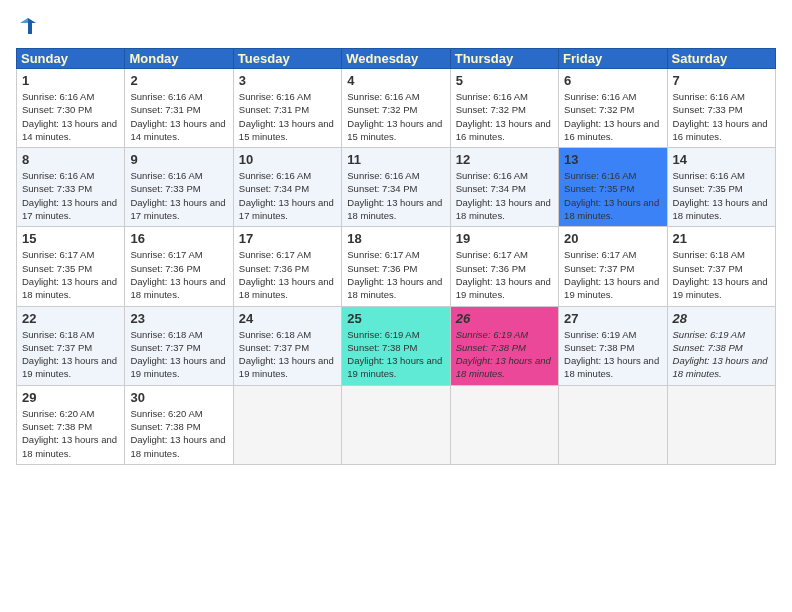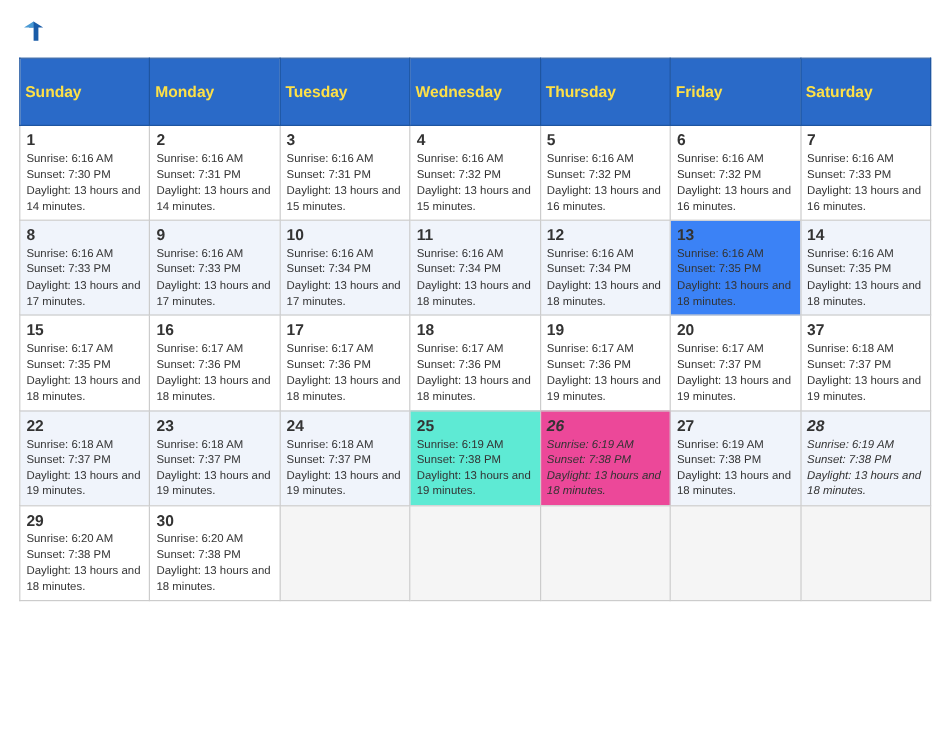--- a/index.html
+++ b/index.html
@@ -47,24 +47,24 @@
       font-size: 14px;
       color: #555;
     }
     .calendar {
       width: 100%;
       border-collapse: collapse;
       border: 1px solid #ccc;
     }
     .calendar th {
       background-color: #2a6ac8;
-      color: #fde047;
+      color: #fef9c3;
       font-size: 13px;
       font-weight: bold;
-      padding: 20px 4px;
+      padding: 2px 4px;
       text-align: left;
       border: 1px solid #1e55a0;
     }
     .calendar td {
       vertical-align: top;
       font-size: 10px;
       color: #333;
       border: 1px solid #ccc;
       padding: 4px 5px;
       width: 108px;
@@ -287,21 +287,21 @@
       </td>
         <td>
         <span class="day-number">20</span>
         <div class="day-detail">
           Sunrise: 6:17 AM<br>
           Sunset: 7:37 PM<br>
           Daylight: 13 hours and 19 minutes.
         </div>
       </td>
         <td>
-        <span class="day-number">37</span>
+        <span class="day-number">21</span>
         <div class="day-detail">
           Sunrise: 6:18 AM<br>
           Sunset: 7:37 PM<br>
           Daylight: 13 hours and 19 minutes.
         </div>
       </td>
       </tr>
       <tr>
         <td style="background-color: rgb(240, 244, 251);">
         <span class="day-number">22</span>

